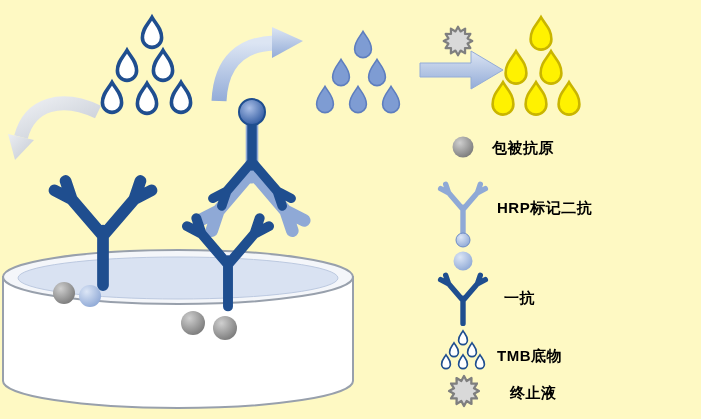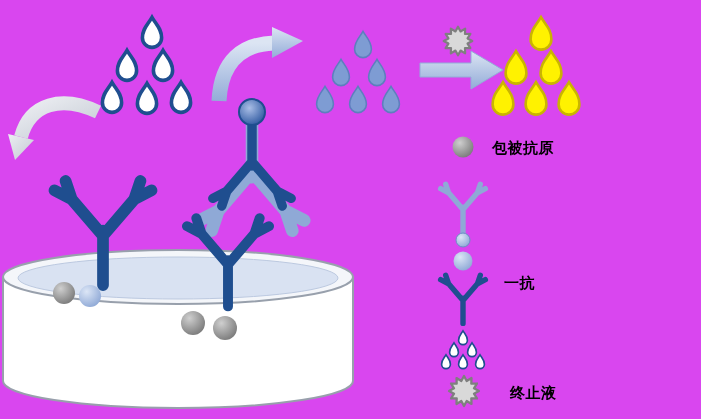--- a/index.html
+++ b/index.html
@@ -1,17 +1,17 @@
 <!DOCTYPE html>
 <html style="--dark-blue: #1F4E8F; --light-blue: #7E9CD3; --secondary-antibody-blue: #8FA9D6; --pale-blue-liquid: #D9E2F2; --arrow-blue-light: #DCE5F3; --arrow-blue-dark: #93ACD8; --arrow-gray-light: #ECEEF2; --arrow-gray-dark: #C3C9D3; --yellow: #FFF200; --yellow-edge: #C9B500; --gray-ball: #8C8C8C; --star-fill: #D9D9D9; --star-edge: #7F7F7F; --dish-edge: #98A0AC; --label-color: #000000;"><head>
 <meta charset="utf-8">
 <style>
   html,body{margin:0;padding:0;background:#ffffff}
   .stage{
-    position:relative;width:701px;height:419px;background:#d946ef;
+    position:relative;width:701px;height:419px;background:#fef9c3;
     overflow:hidden;font-family:"Liberation Sans",sans-serif;
   }
   .art{position:absolute;left:0;top:0}
   .legend-label{
     position:absolute;font-size:15px;font-weight:bold;
     color:var(--label-color,#000000);white-space:nowrap;letter-spacing:.5px;
   }
   
   .drop-dark{fill:#ffffff;stroke:#1F4E8F;stroke-width:3}
   .drop-blue{fill:#7E9CD3;stroke:#5E7EBE;stroke-width:1.5}
@@ -144,16 +144,18 @@
         <use href="#drop" class="drop-dark" transform="translate(446,362) scale(0.55)"></use>
         <use href="#drop" class="drop-dark" transform="translate(463,362) scale(0.55)"></use>
         <use href="#drop" class="drop-dark" transform="translate(480,362) scale(0.55)"></use>
       </g>
 
       <use href="#star" transform="translate(464,391) scale(1.15)"></use>
     </g>
   </svg>
 
   <div class="legend-label" style="left:492px;top:139px">包被抗原</div>
-  <div class="legend-label" style="left:504px;top:274px">一抗</div>
+  <div class="legend-label" style="left:497px;top:199px">HRP标记二抗</div>
+  <div class="legend-label" style="left:504px;top:289px">一抗</div>
+  <div class="legend-label" style="left:497px;top:347px">TMB底物</div>
   <div class="legend-label" style="left:510px;top:384px">终止液</div>
 
 </div>
 
 </body></html>

